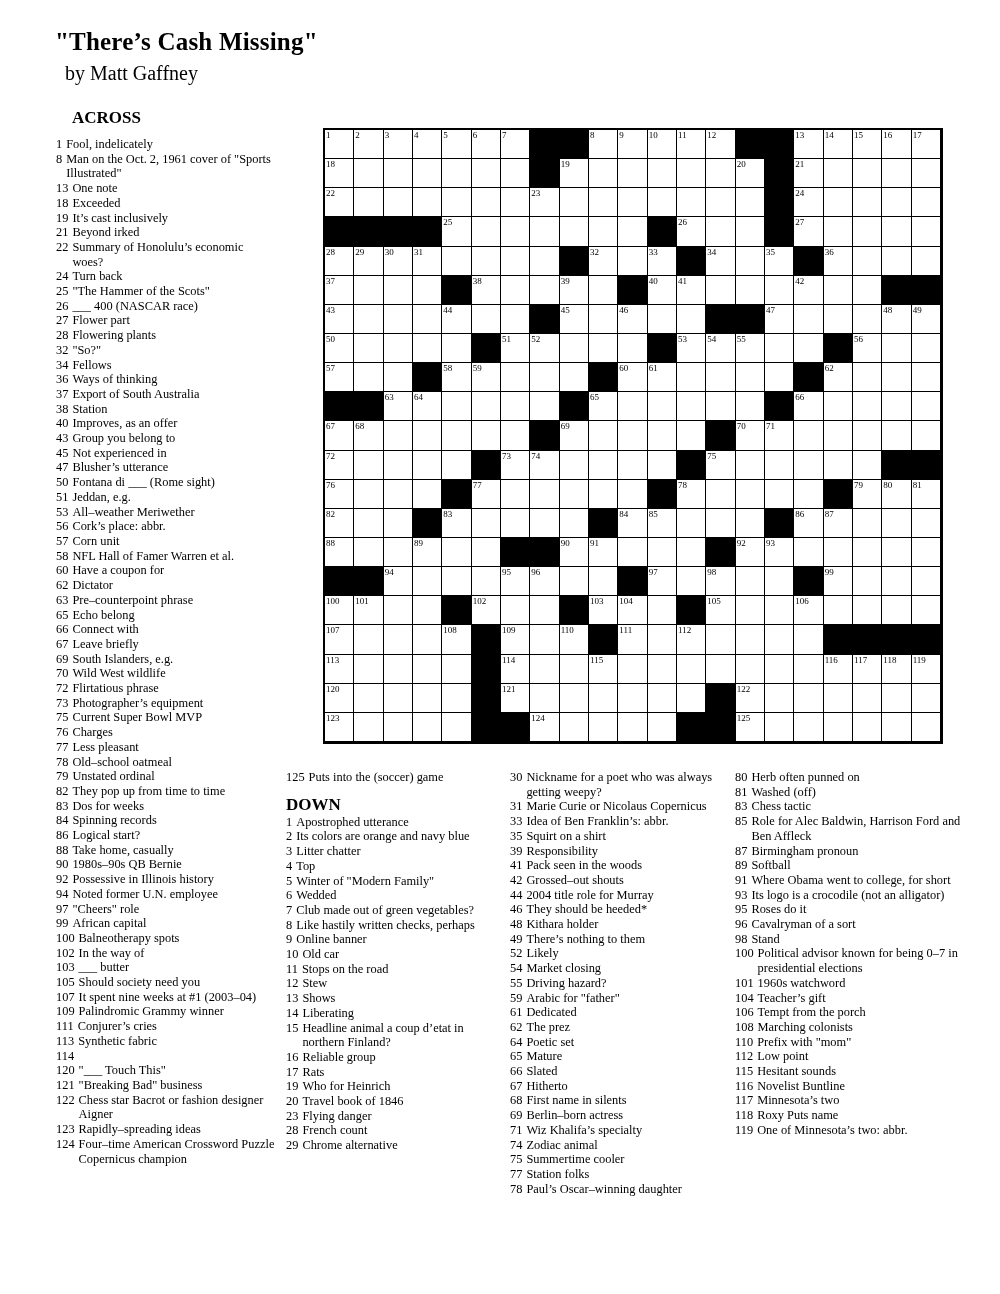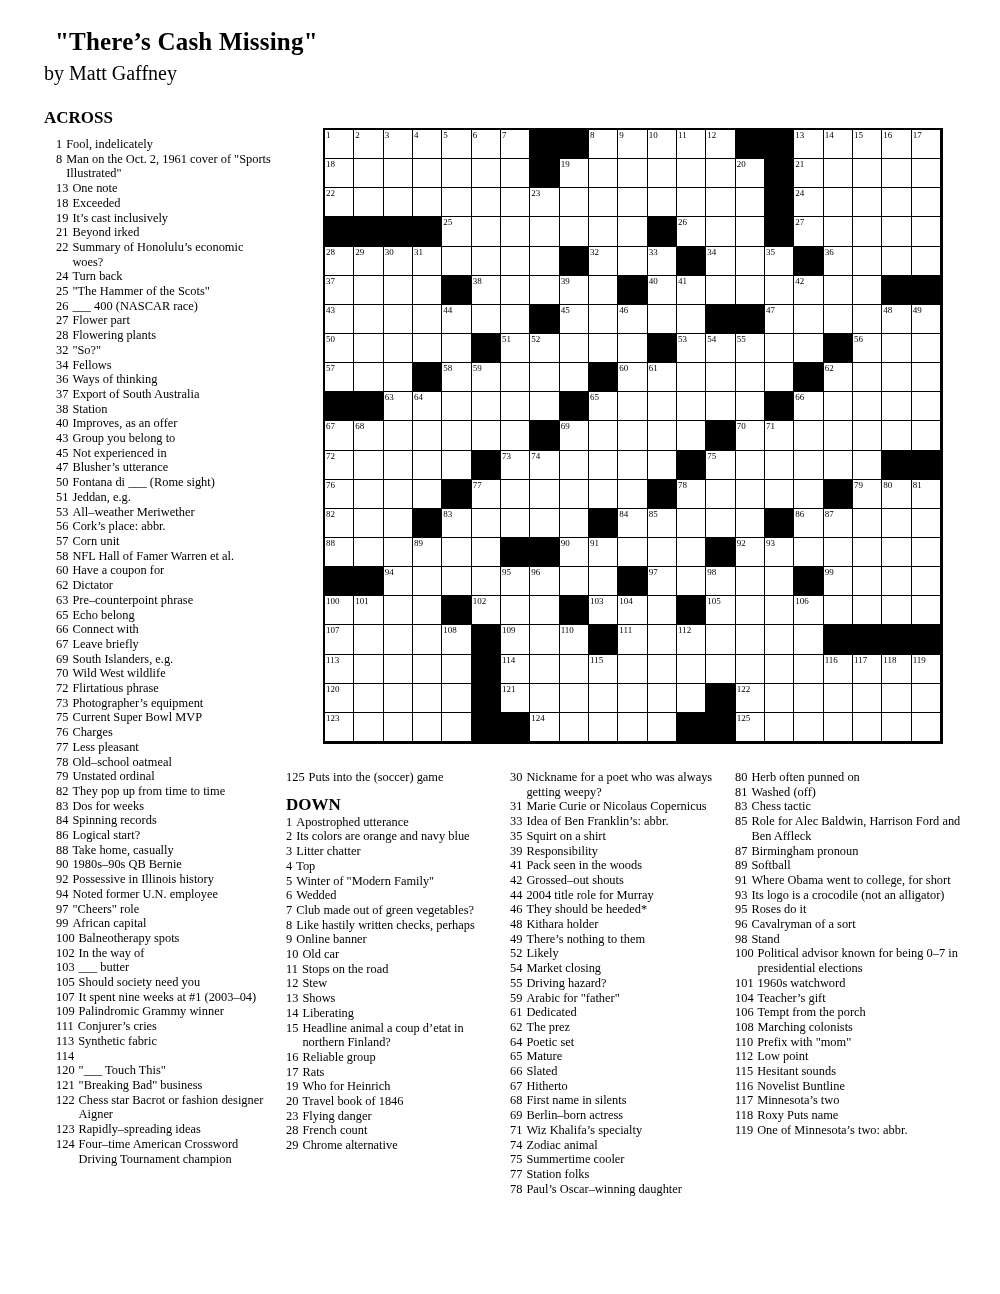--- a/index.html
+++ b/index.html
@@ -1,23 +1,23 @@
 <!DOCTYPE html>
 <html><head>
 <meta charset="utf-8">
 <style>
   html,body { margin:0; padding:0; background:#888; }
   .page {
     position:relative; width:1000px; height:1294px; background:#ffffff;
     font-family:"Liberation Serif", serif; color:#000; overflow:hidden;
   }
   .title { position:absolute; left:55px; top:28px; font-size:25px; font-weight:bold; letter-spacing:0.2px; }
-  .byline { position:absolute; left:44px; top:62px; font-size:20px; }
+  .byline { position:absolute; left:65px; top:62px; font-size:20px; }
   .heading { font-size:17px; font-weight:bold; font-family:"Liberation Serif", serif; }
-  .across-head { position:absolute; left:44px; top:108px; }
+  .across-head { position:absolute; left:72px; top:108px; }
   .clues-col { position:absolute; }
   #across-col { left:56px; top:137px; width:220px; }
   #col2 { left:286px; top:770px; width:218px; }
   #col3 { left:510px; top:770px; width:226px; }
   #col4 { left:735px; top:770px; width:242px; }
   .clue { display:flex; font-size:12.4px; line-height:14.7px; }
   .cnum { flex:none; margin-right:4px; }
   .ctext { flex:1; }
   .down-head { margin-top:10px; }
   .grid {
@@ -292,21 +292,21 @@
       <div class="clue">
         <span class="cnum">122</span>
         <span class="ctext">Chess star Bacrot or fashion designer Aigner</span>
       </div>
       <div class="clue">
         <span class="cnum">123</span>
         <span class="ctext">Rapidly–spreading ideas</span>
       </div>
       <div class="clue">
         <span class="cnum">124</span>
-        <span class="ctext">Four–time American Crossword Driving Tournament champion</span>
+        <span class="ctext">Four–time American Crossword Puzzle Copernicus champion</span>
       </div>
     </div>
 
   <div class="grid" id="grid">
       <div class="cell">
         <span class="cellnum">1</span>
       </div>
       <div class="cell">
         <span class="cellnum">2</span>
       </div>

